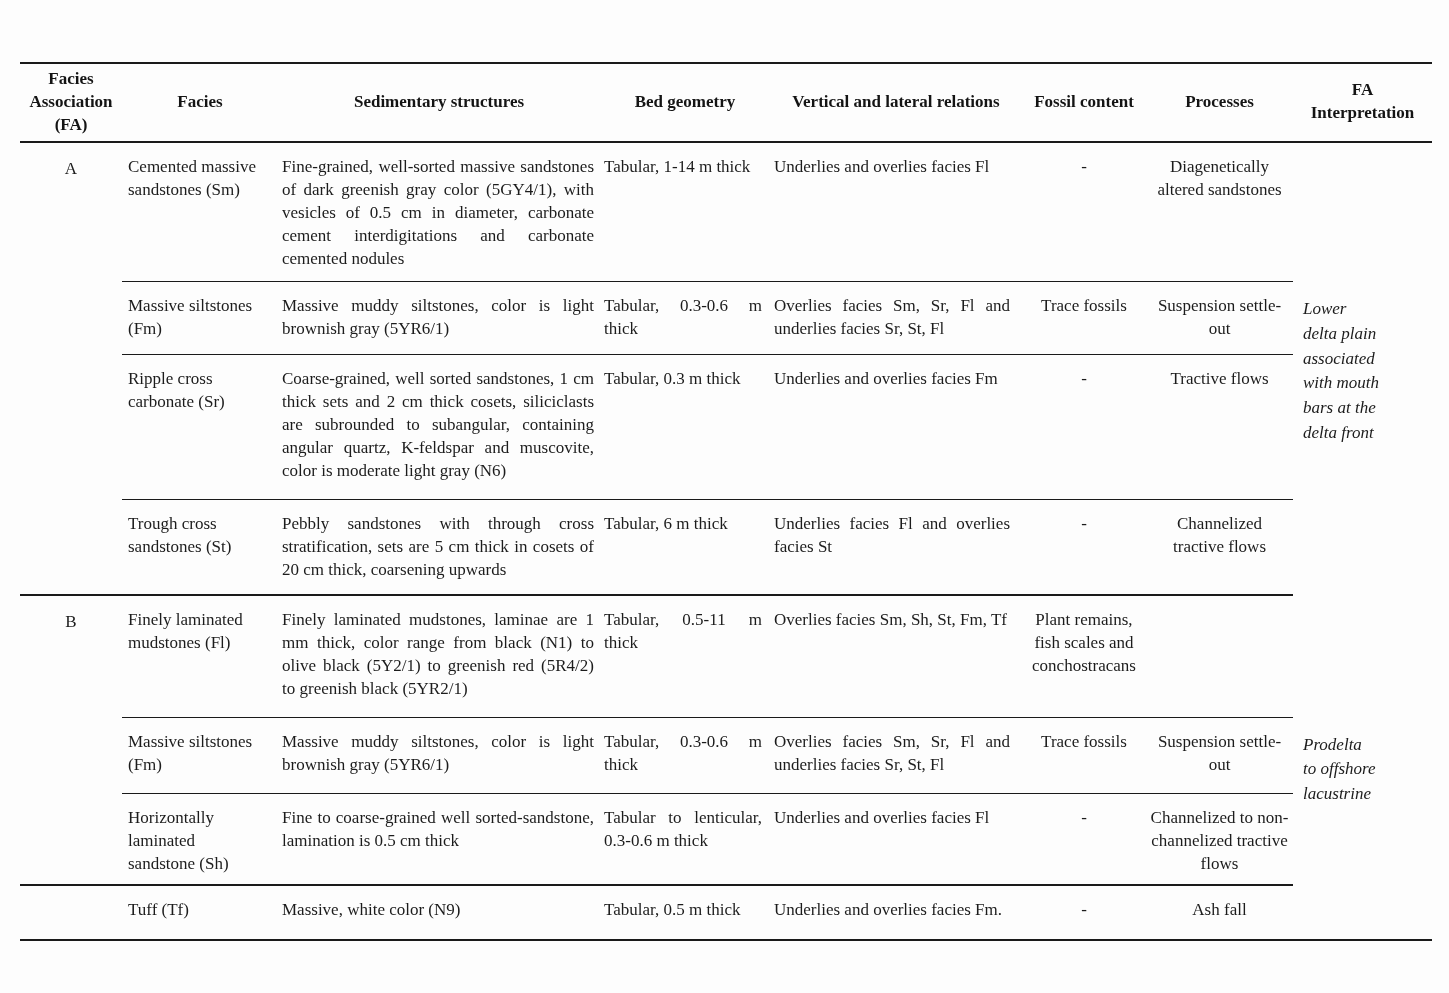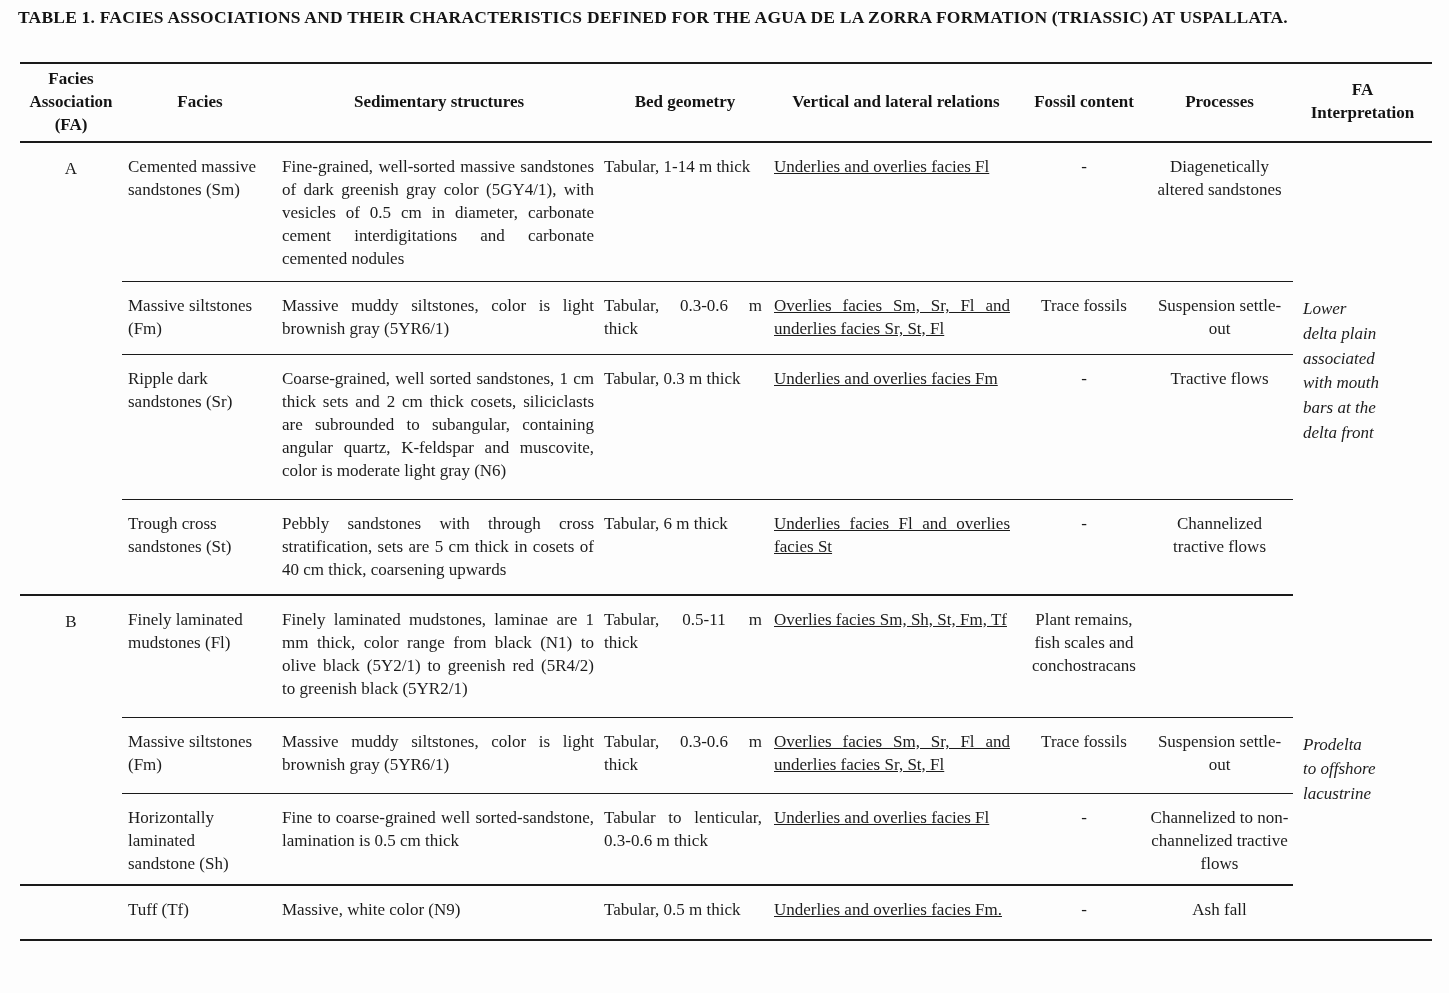--- a/index.html
+++ b/index.html
@@ -64,21 +64,21 @@
     vertical-align: top;
     padding: 13px 8px 8px 8px;
   }
   td.fa-cell {
     text-align: center;
     padding-top: 15px;
   }
   td.facies-cell  { padding-left: 6px; padding-right: 12px; }
   td.struct-cell  { text-align: justify; padding-left: 4px; padding-right: 6px; }
   td.bed-cell     { text-align: justify; padding-left: 4px; padding-right: 8px; }
-  td.rel-cell     { text-align: justify; padding-left: 4px; padding-right: 12px; text-decoration: underline; }
+  td.rel-cell     { text-align: justify; padding-left: 4px; padding-right: 12px; }
   td.fossil-cell  { text-align: center; padding-left: 4px; padding-right: 4px; }
   td.proc-cell    { text-align: center; padding-left: 4px; padding-right: 4px; }
   td.interp-cell  {
     vertical-align: middle;
     white-space: pre-line;
     padding-left: 10px;
     padding-right: 4px;
     line-height: 1.45;
     font-style: italic;
   }
@@ -94,21 +94,20 @@
   tr.r-b1 { height: 123px; }
   tr.r-b2 { height: 76px; }
   tr.r-b3 { height: 88px; }
   tr.r-tf { height: 55px; }
 </style>
 </head>
 <body>
 
 <div class="page">
 
-  <div class="caption">TABLE 1. FACIES ASSOCIATIONS AND THEIR CHARACTERISTICS DEFINED FOR THE AGUA DE LA ZORRA FORMATION (TRIASSIC) AT USPALLATA.</div>
 
   <table class="facies">
     <colgroup>
       <col class="c-fa">
         <col class="c-facies">
         <col class="c-struct">
         <col class="c-bed">
       <col class="c-rel">
         <col class="c-fossil">
         <col class="c-proc">
@@ -147,30 +146,30 @@
     </tr>
     <tr class="r-a2 sub">
       <td class="facies-cell divide">Massive siltstones (Fm)</td>
       <td class="struct-cell divide">Massive muddy siltstones, color is light brownish gray (5YR6/1)</td>
       <td class="bed-cell divide">Tabular, 0.3-0.6 m thick</td>
       <td class="rel-cell divide">Overlies facies Sm, Sr, Fl and underlies facies Sr, St, Fl</td>
       <td class="fossil-cell divide">Trace fossils</td>
       <td class="proc-cell divide">Suspension settle-out</td>
     </tr>
     <tr class="r-a3 sub">
-      <td class="facies-cell divide">Ripple dark sandstones (Sr)</td>
+      <td class="facies-cell divide">Ripple cross carbonate (Sr)</td>
       <td class="struct-cell divide">Coarse-grained, well sorted sandstones, 1 cm thick sets and 2 cm thick cosets, siliciclasts are subrounded to subangular, containing angular quartz, K-feldspar and muscovite, color is moderate light gray (N6)</td>
       <td class="bed-cell divide">Tabular, 0.3 m thick</td>
       <td class="rel-cell divide">Underlies and overlies facies Fm</td>
       <td class="fossil-cell divide">-</td>
       <td class="proc-cell divide">Tractive flows</td>
     </tr>
     <tr class="r-a4 sub">
       <td class="facies-cell divide">Trough cross sandstones (St)</td>
-      <td class="struct-cell divide">Pebbly sandstones with through cross stratification, sets are 5 cm thick in cosets of 40 cm thick, coarsening upwards</td>
+      <td class="struct-cell divide">Pebbly sandstones with through cross stratification, sets are 5 cm thick in cosets of 20 cm thick, coarsening upwards</td>
       <td class="bed-cell divide">Tabular, 6 m thick</td>
       <td class="rel-cell divide">Underlies facies Fl and overlies facies St</td>
       <td class="fossil-cell divide">-</td>
       <td class="proc-cell divide">Channelized tractive flows</td>
     </tr>
 
     <tr class="r-b1 group">
       <td class="fa-cell gdivide" rowspan="3">B</td>
       <td class="facies-cell gdivide">Finely laminated mudstones (Fl)</td>
       <td class="struct-cell gdivide">Finely laminated mudstones, laminae are 1 mm thick, color range from black (N1) to olive black (5Y2/1) to greenish red (5R4/2) to greenish black (5YR2/1)</td>

